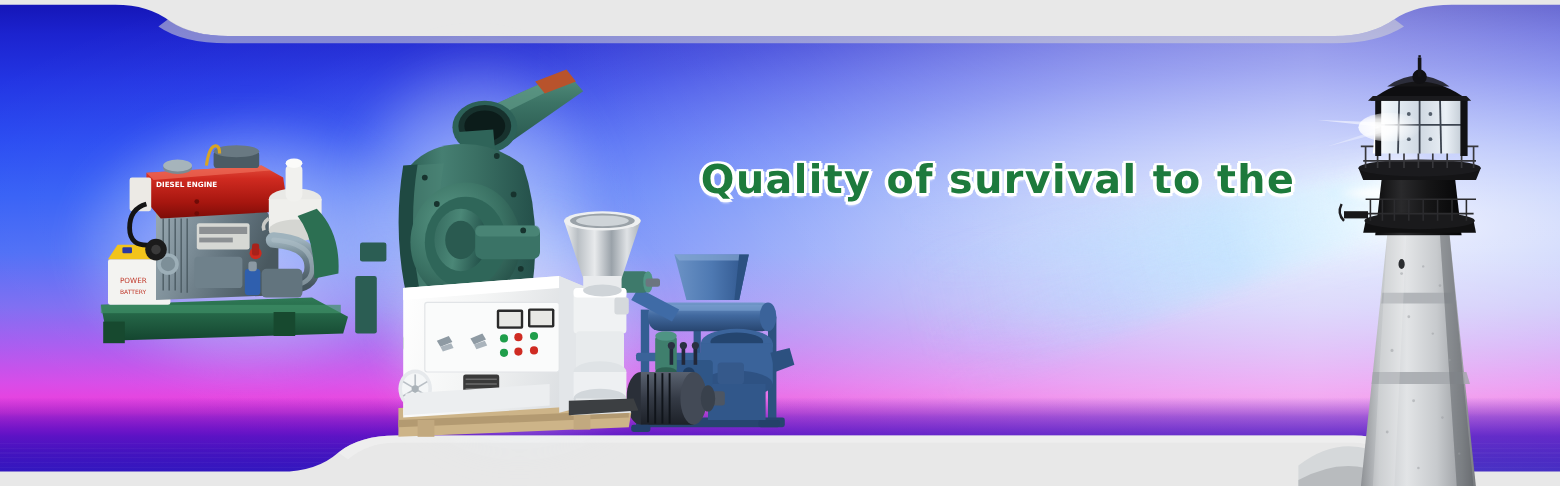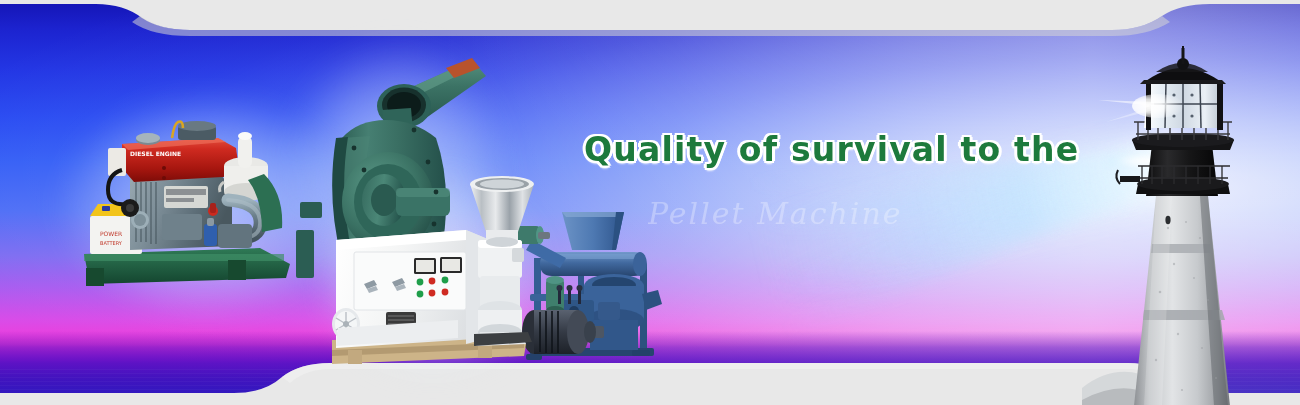--- a/index.html
+++ b/index.html
@@ -669,21 +669,20 @@
       <path d="M60,36 q40,-32 82,0 z" fill="#0e0e10"></path>
       <path d="M58,36 l86,0 l-4,-4 l-78,0 z" fill="#1a1a1d"></path>
       <path d="M74,24 q26,-18 52,0 z" fill="#161619" opacity=".85"></path>
 
       <circle cx="101" cy="16" r="6" fill="#111114"></circle>
       <rect x="99.5" y="0" width="3" height="16" fill="#141417"></rect>
       <path d="M101,0 l0,-2" stroke="#141417" stroke-width="2"></path>
     </svg>
   </div>
 
-  <div class="watermark">Pellet Machine</div>
 
   <div class="headline">
     <div class="line l1">Quality of survival to the</div>
   </div>
 
   <svg class="top-shape" viewBox="0 0 1300 46" preserveAspectRatio="none">
     <path d="M0,0 L1300,0 L1300,4 L1210,4 Q1180,4 1162,16 Q1142,30 1112,30 L190,30 Q160,30 142,18 Q124,4 96,4 L0,4 Z" fill="#e8e8e8"></path>
     <path d="M190,30 L1112,30 Q1142,30 1162,16 L1170,22 Q1148,36 1112,36 L190,36 Q152,36 132,22 L140,16 Q160,30 190,30 Z" fill="#d5d5d5" opacity=".55"></path>
   </svg>
 

